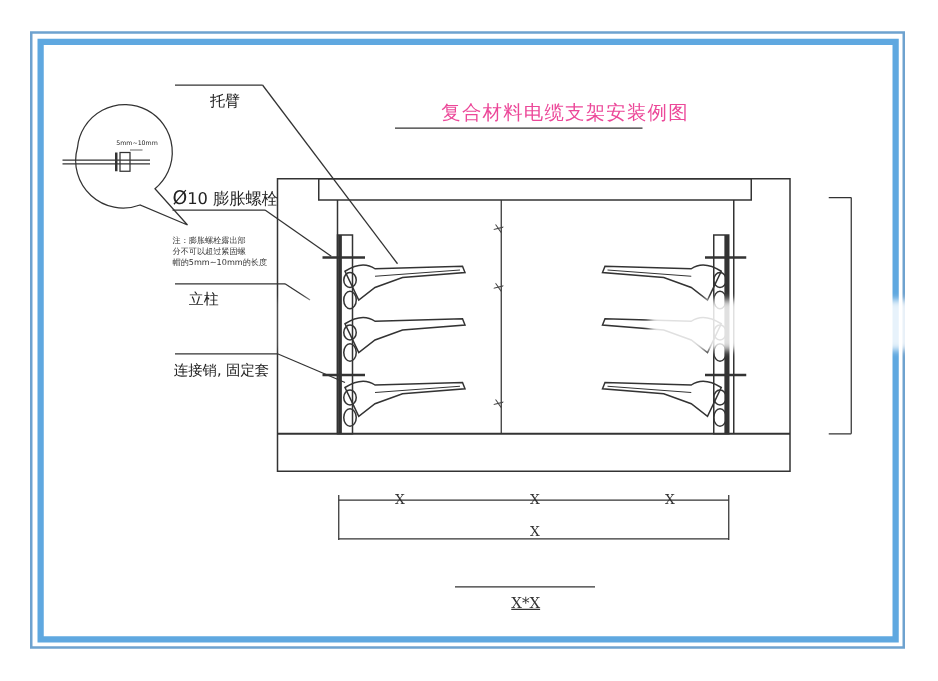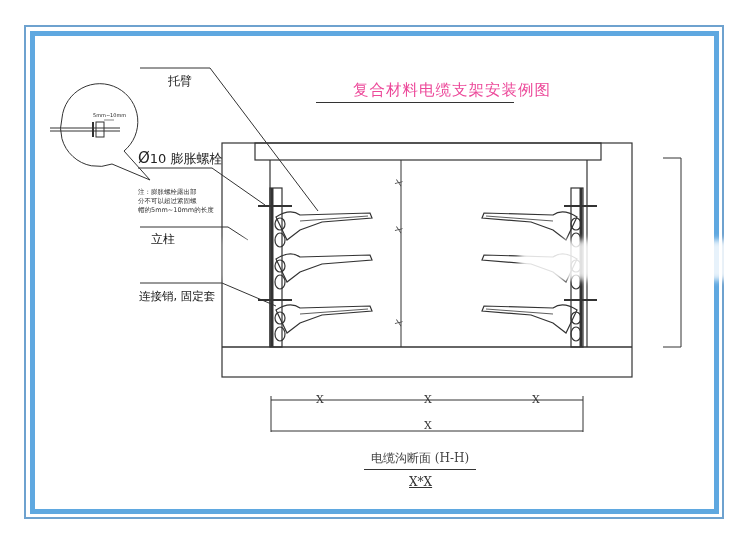--- a/index.html
+++ b/index.html
@@ -146,17 +146,16 @@
   </div>
   <div class="lbl l-lizhu">立柱</div>
   <div class="lbl l-pin">连接销, 固定套</div>
   <div class="tiny-dim">5mm~10mm</div>
 
   <div class="dimx" style="left:316px;top:393px;">X</div>
   <div class="dimx" style="left:424px;top:393px;">X</div>
   <div class="dimx" style="left:532px;top:393px;">X</div>
   <div class="dimx" style="left:424px;top:419px;">X</div>
 
-  <div class="lbl l-section">电缆沟断面 (H-H)</div>
   <div class="section-line"></div>
   <div class="lbl l-scale">X*X</div>
 
 </div>
 
 </body></html>

